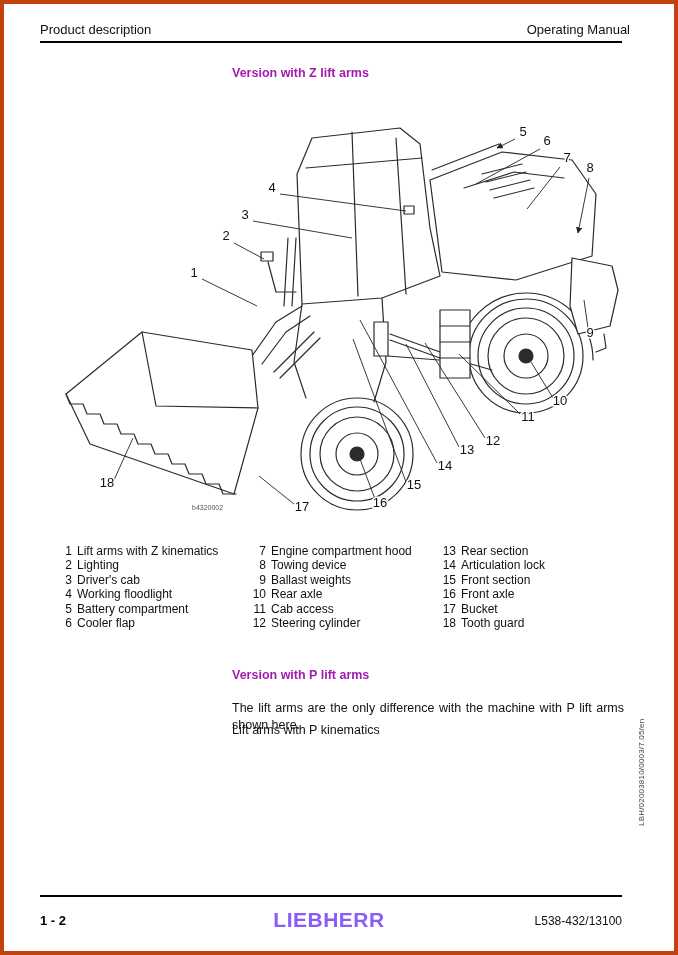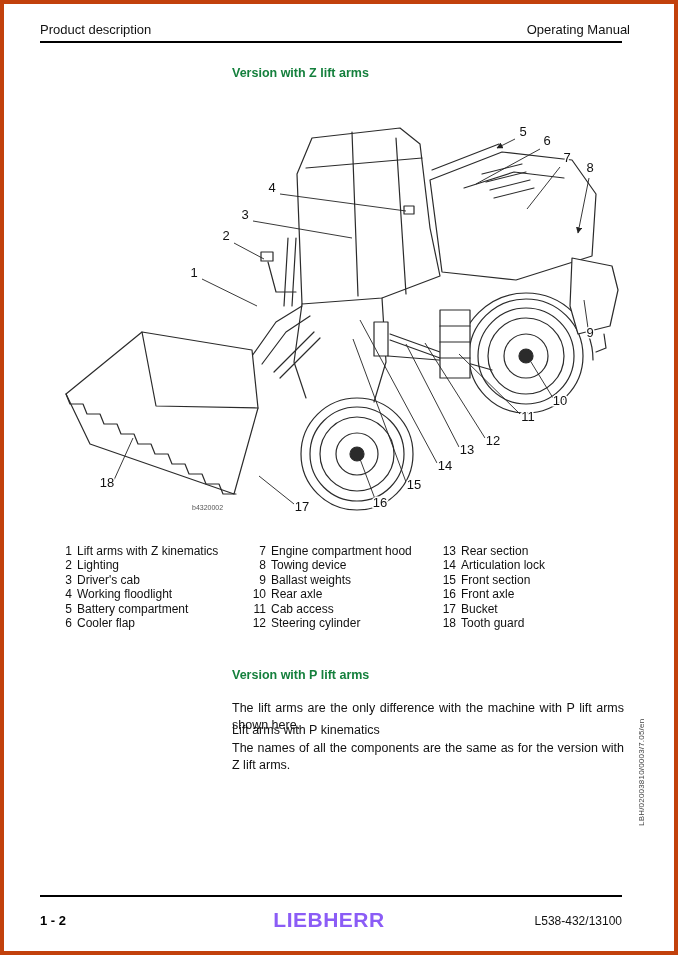--- a/index.html
+++ b/index.html
@@ -4,21 +4,21 @@
 <style>
   html,body{margin:0;padding:0;background:#e8e8e8;}
   .page{
     position:relative;width:678px;height:955px;background:#ffffff;
     font-family:"Liberation Sans",sans-serif;color:#000;
     border:4px solid #c2410c;box-sizing:border-box;overflow:hidden;
   }
   .abs{position:absolute;}
   .rule{position:absolute;background:#000;height:2px;}
   .hdr-text{font-size:13px;color:#111;}
-  .h-bold{font-size:12.5px;font-weight:bold;color:#15803d;}
+  .h-bold{font-size:12.5px;font-weight:bold;color:#a21caf;}
   .body-text{font-size:12.5px;line-height:1.34;text-align:justify;color:#111;}
   .caption{font-size:12px;font-style:italic;text-align:center;color:#111;}
   .legend-col{position:absolute;font-size:12px;line-height:14.4px;color:#111;}
   .legend-row{display:flex;}
   .legend-num{display:inline-block;width:16px;text-align:right;margin-right:5px;flex:0 0 16px;}
   .legend-lbl{white-space:nowrap;}
   .fig svg{display:block;}
   .fig text{font-family:"Liberation Sans",sans-serif;font-size:13px;fill:#111;
     paint-order:stroke;stroke:#ffffff;stroke-width:3px;text-anchor:middle;}
   .fig text.figcode{font-size:7px;fill:#555;stroke-width:2px;text-anchor:start;}
@@ -230,21 +230,20 @@
       </div>
     <div class="legend-row">
         <span class="legend-num">18</span>
         <span class="legend-lbl">Tooth guard</span>
       </div>
   </div>
 
   <div class="abs h-bold" style="left:228px;top:664px;">Version with P lift arms</div>
   <div class="abs body-text" style="left:228px;top:696px;width:392px;">The lift arms are the only difference with the machine with P lift arms shown here.</div>
   <div class="abs body-text" style="left:228px;top:718px;width:392px;text-align:left;">Lift arms with P kinematics</div>
-  <div class="abs body-text" style="left:228px;top:736px;width:392px;">The names of all the components are the same as for the version with Z lift arms.</div>
 
   <div class="side-code">LBH/02003810/0003/7.05/en</div>
 
   <div class="rule" style="left:36px;top:891px;width:582px;"></div>
   <div class="abs footer-page" style="left:36px;top:909px;">1 - 2</div>
   <div class="abs brand" style="left:230px;top:904px;width:190px;">LIEBHERR</div>
   <div class="abs docnum" style="left:480px;top:910px;width:138px;">L538-432/13100</div>
 
 </div>
 

